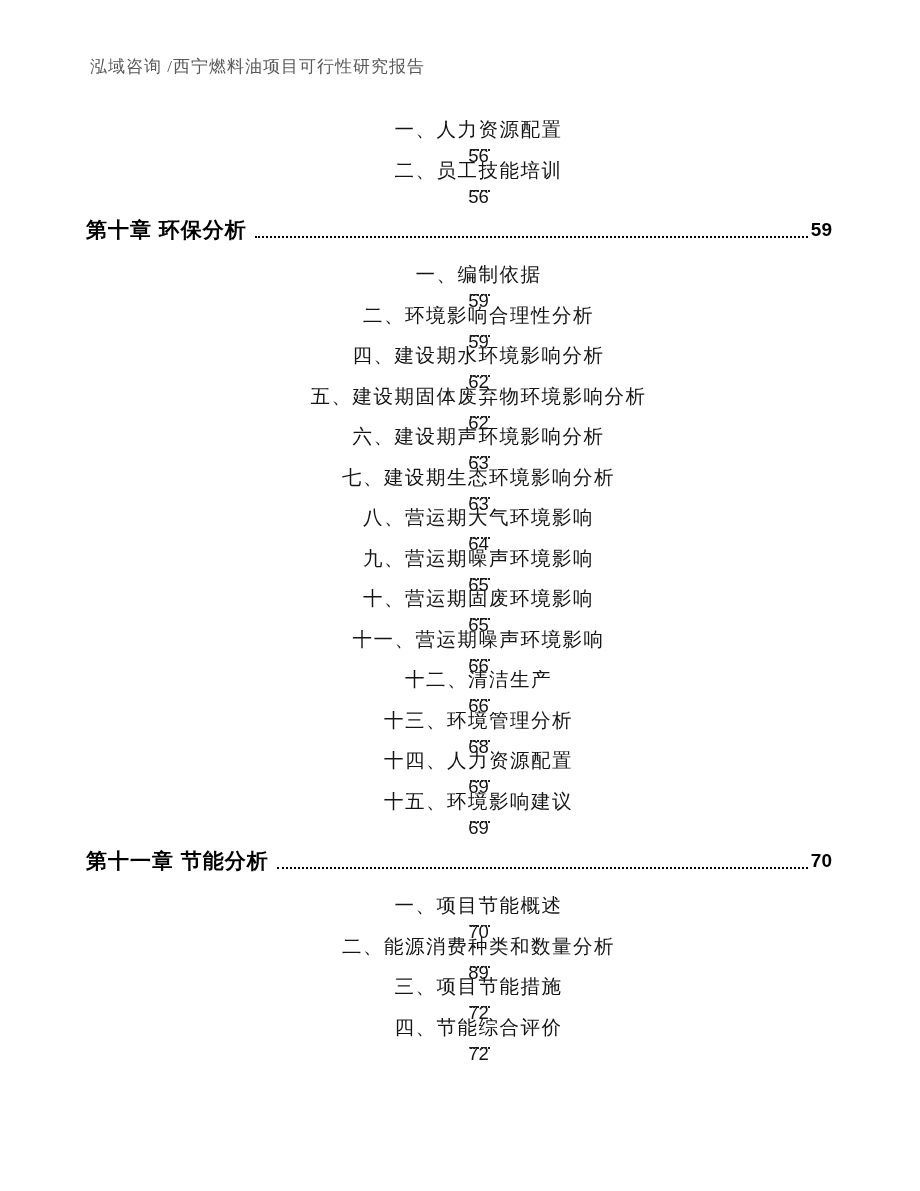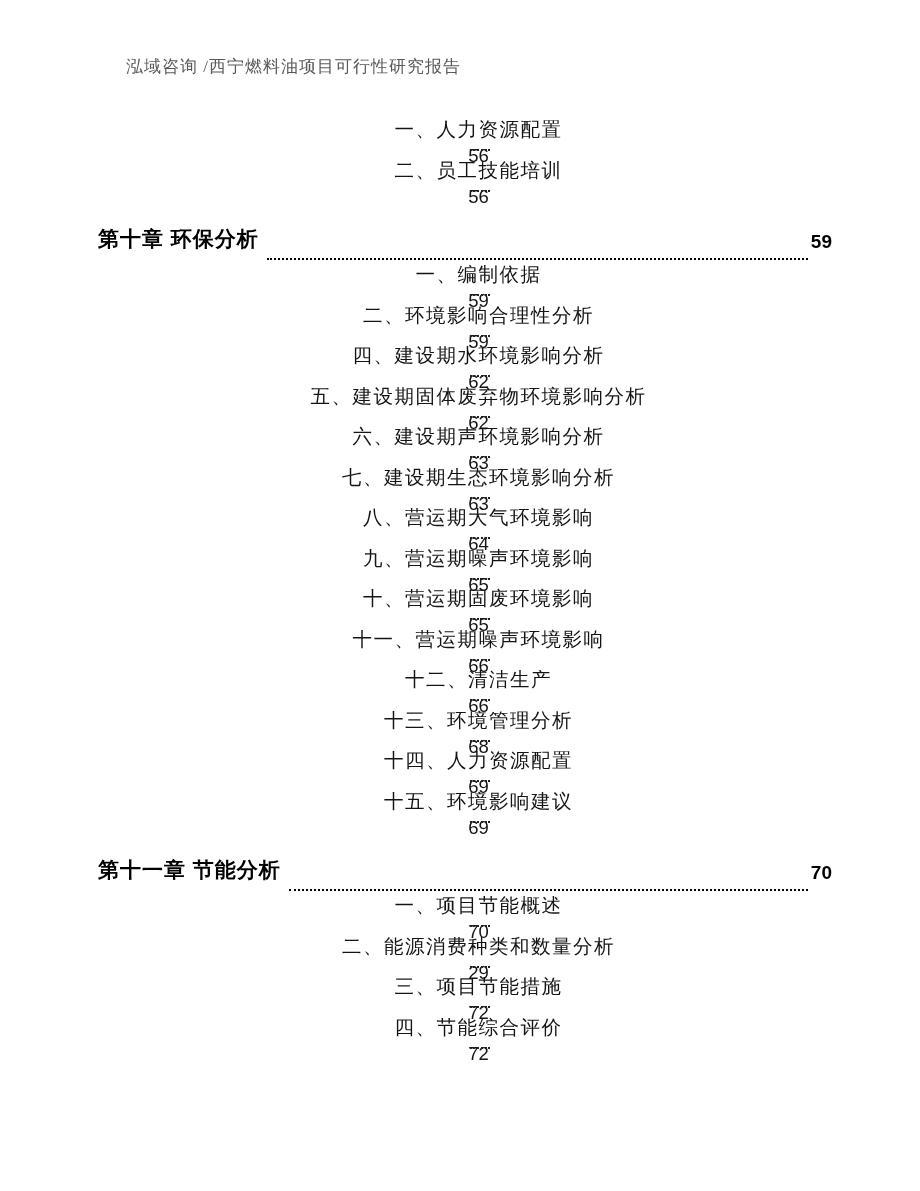--- a/index.html
+++ b/index.html
@@ -17,21 +17,20 @@
   }
   .doc-header {
     position: absolute;
     left: 90px;
     top: 54px;
     font-size: 17px;
     line-height: 26px;
     color: #595959;
     letter-spacing: 1px;
     white-space: nowrap;
-    margin-left: 36px;
   }
   .toc {
     position: absolute;
     left: 86px;
     top: 116px;
     width: 746px;
   }
   .toc-row {
     display: flex;
     align-items: center;
@@ -40,27 +39,26 @@
   .toc-row.sub {
     height: 40.5px;
     padding-left: 39px;
     font-size: 19.5px;
     color: #141414;
     letter-spacing: 1.5px;
     flex-direction: column;
   }
   .toc-row.chapter {
     height: 46px;
-    margin: 10px 0 8px 12px;
+    margin: 10px 0 8px 0;
     font-size: 21px;
     font-weight: bold;
     color: #000000;
     letter-spacing: 1px;
     font-family: "Liberation Sans", sans-serif;
-    align-items: flex-end;
   }
   .leader {
     flex: 1;
     height: 0;
     border-bottom: 2.2px dotted #222222;
     margin: 0 3px 0 5px;
     position: relative;
     top: 6px;
     min-width: 20px;
   }
@@ -179,21 +177,21 @@
         <span class="toc-page">70</span>
       </div>
       <div class="toc-row sub">
         <span class="toc-label">一、项目节能概述</span>
         <span class="leader"></span>
         <span class="toc-page">70</span>
       </div>
       <div class="toc-row sub">
         <span class="toc-label">二、能源消费种类和数量分析</span>
         <span class="leader"></span>
-        <span class="toc-page">29</span>
+        <span class="toc-page">89</span>
       </div>
       <div class="toc-row sub">
         <span class="toc-label">三、项目节能措施</span>
         <span class="leader"></span>
         <span class="toc-page">72</span>
       </div>
       <div class="toc-row sub">
         <span class="toc-label">四、节能综合评价</span>
         <span class="leader"></span>
         <span class="toc-page">72</span>

